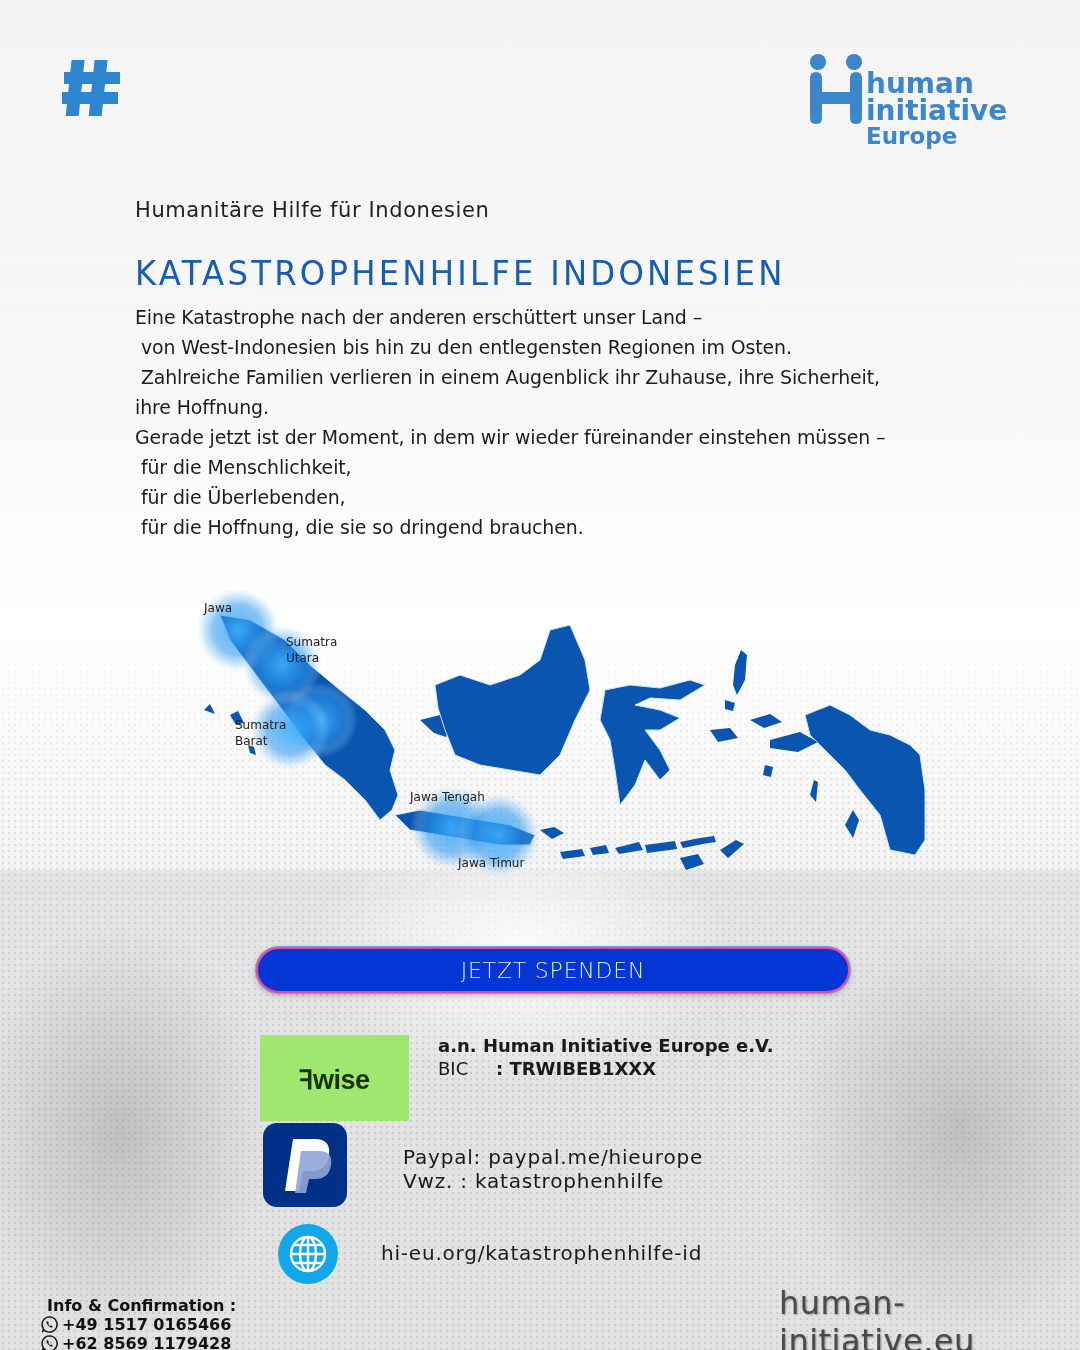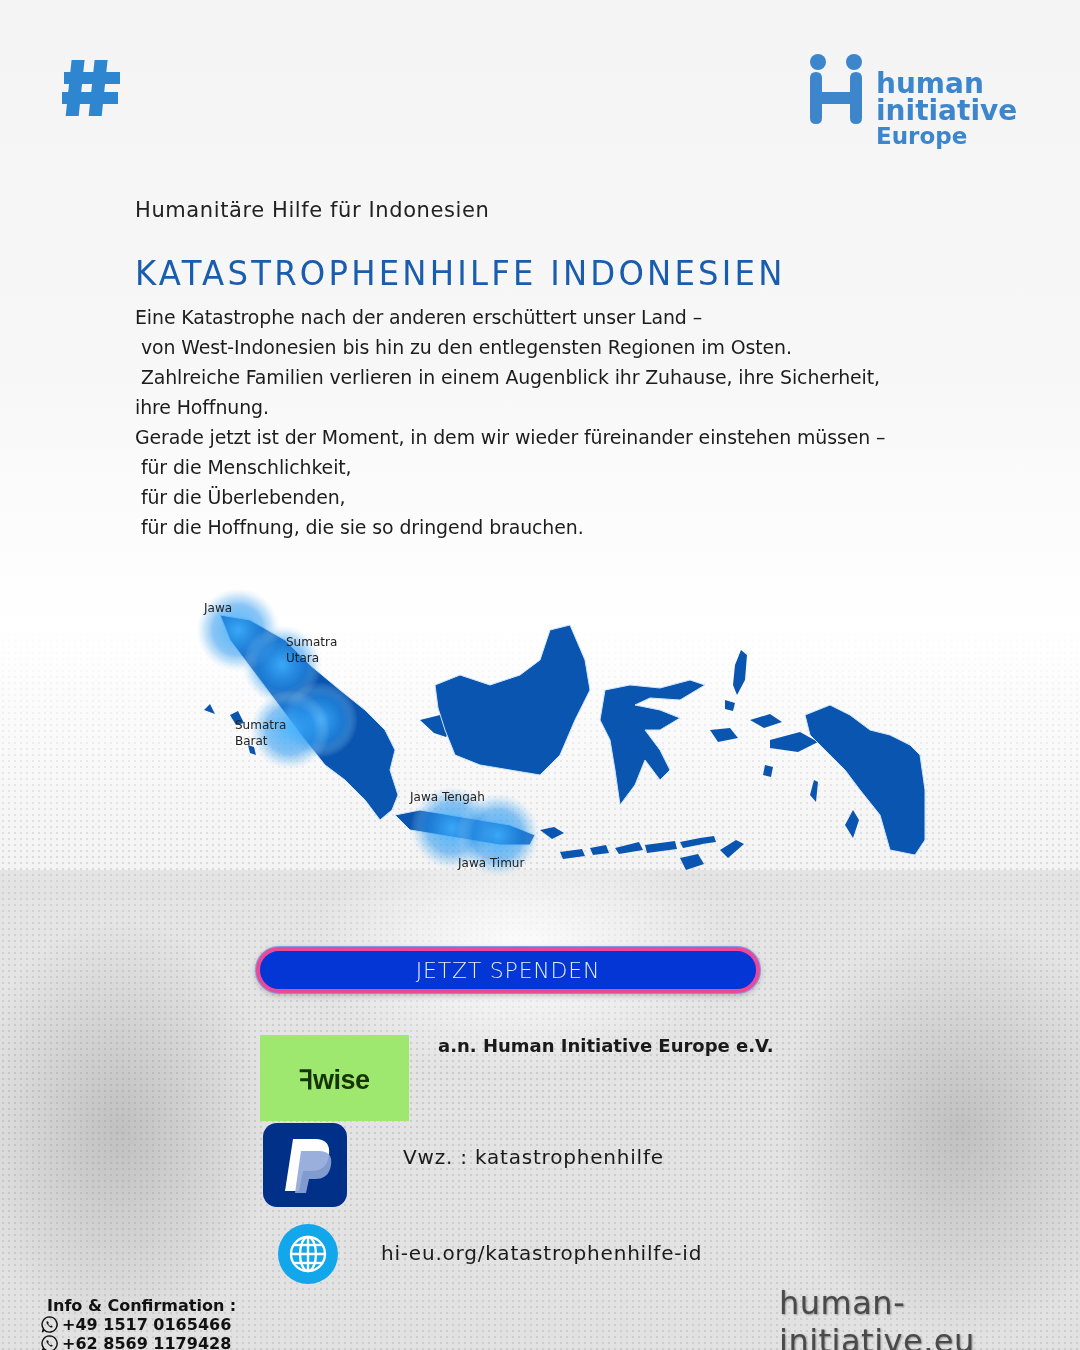--- a/index.html
+++ b/index.html
@@ -31,40 +31,40 @@
   }
 
   
   .logo-ipb { position: absolute; left: 62px; top: 56px; display: flex; align-items: center; gap: 6px; }
   .logo-ipb .hash { width: 58px; height: 62px; }
   .logo-ipb .words { display: flex; flex-direction: column; line-height: 1; color: #2f86d0; font-family: "Liberation Sans", sans-serif; font-weight: 900; }
   .logo-ipb .w1 { font-size: 19px; letter-spacing: 0.2px; }
   .logo-ipb .w2 { font-size: 26px; letter-spacing: 0.2px; }
   .logo-ipb .w3 { font-size: 19px; letter-spacing: 0.2px; }
 
-  .logo-hie { position: absolute; left: 806px; top: 52px; display: flex; align-items: flex-start; gap: 10px; }
+  .logo-hie { position: absolute; left: 806px; top: 52px; display: flex; align-items: flex-start; }
   .logo-hie .mark { width: 60px; height: 76px; }
   .logo-hie .words { display: flex; flex-direction: column; color: #3d86cc; font-family: "DejaVu Sans", sans-serif; line-height: 0.98; padding-top: 18px; }
   .logo-hie .l1 { font-size: 28px; font-weight: 600; }
   .logo-hie .l2 { font-size: 28px; font-weight: 600; }
   .logo-hie .l3 { font-size: 23px; font-weight: 600; }
 
   .subtitle { position: absolute; left: 135px; top: 198px; font-size: 21px; color: #222; letter-spacing: 0.6px; }
   .title { position: absolute; left: 135px; top: 253px; font-family: "DejaVu Sans", sans-serif; font-size: 34px; font-weight: 400; color: #1a5cad; letter-spacing: 3.4px; transform: scaleX(0.95); transform-origin: left; }
   .body-text { position: absolute; left: 135px; top: 303px; font-size: 19.2px; line-height: 30px; color: #1c1c1c; white-space: pre; letter-spacing: -0.1px; transform: scaleX(0.985); transform-origin: left; }
 
   
   .map { position: absolute; left: 190px; top: 590px; width: 760px; height: 300px; }
   .map-label { position: absolute; font-size: 12px; color: #222; line-height: 16px; font-family: "DejaVu Sans", sans-serif; }
 
   
   .donate-btn {
-    position: absolute; left: 256px; top: 947px; width: 504px; height: 46px;
+    position: absolute; left: 256px; top: 947px; width: 594px; height: 46px;
     border-radius: 23px; background: #0436d6;
-    border: 4px solid #ec4899; box-shadow: 0 0 0 1px #7d9be0, 0 2px 6px rgba(0,0,0,0.25);
+    border: 2px solid #ec4899; box-shadow: 0 0 0 1px #7d9be0, 0 2px 6px rgba(0,0,0,0.25);
     display: flex; align-items: center; justify-content: center;
     color: #e8eeff; font-size: 22px; letter-spacing: 0.8px; cursor: pointer;
     font-family: "DejaVu Sans", sans-serif; font-weight: 300;
   }
 
   
   .wise-logo { position: absolute; left: 260px; top: 1035px; width: 149px; height: 86px; background: #9fe870; display: flex; align-items: center; justify-content: center; }
   .wise-logo span { color: #163300; font-family: "Liberation Sans", sans-serif; font-weight: 900; font-size: 27px; letter-spacing: -0.5px; }
   .bank { position: absolute; left: 438px; top: 1034px; font-size: 18px; line-height: 23px; color: #1a1a1a; }
   .bank .row { display: flex; }
@@ -174,29 +174,34 @@
   <div class="map-label" style="left:268px; top:265px;">Jawa Timur</div>
 </div>
 
 <div class="donate-btn">JETZT SPENDEN</div>
 
 <div class="wise-logo">
   <span>ꟻwise</span>
 </div>
 <div class="bank">
   <div class="holder">a.n. Human Initiative Europe e.V.</div>
+  <div class="row">
+    <span class="lbl">BIC</span>
+    <span class="val">: TRWIBEB1XXX</span>
+  </div>
 </div>
 
 <div class="paypal-logo">
   <svg width="84" height="84" viewBox="0 0 84 84">
     <path d="M30 16 L52 16 Q68 16 66 32 Q64 48 48 48 L40 48 L36 68 L22 68 Z" fill="#ffffff"></path>
     <path d="M38 28 L56 28 Q70 28 68 42 Q66 56 52 56 L46 56 L43 70 L32 70 Z" fill="#8fa6d8" opacity="0.9"></path>
   </svg>
 </div>
 <div class="paypal-text">
+  <div>Paypal: paypal.me/hieurope</div>
   <div>Vwz. : katastrophenhilfe</div>
 </div>
 
 <div class="globe">
   <svg width="60" height="60" viewBox="0 0 60 60">
     <g fill="none" stroke="#ffffff" stroke-width="2.4">
       <circle cx="30" cy="30" r="17"></circle>
       <ellipse cx="30" cy="30" rx="8" ry="17"></ellipse>
       <line x1="30" y1="13" x2="30" y2="47"></line>
       <line x1="13" y1="30" x2="47" y2="30"></line>

